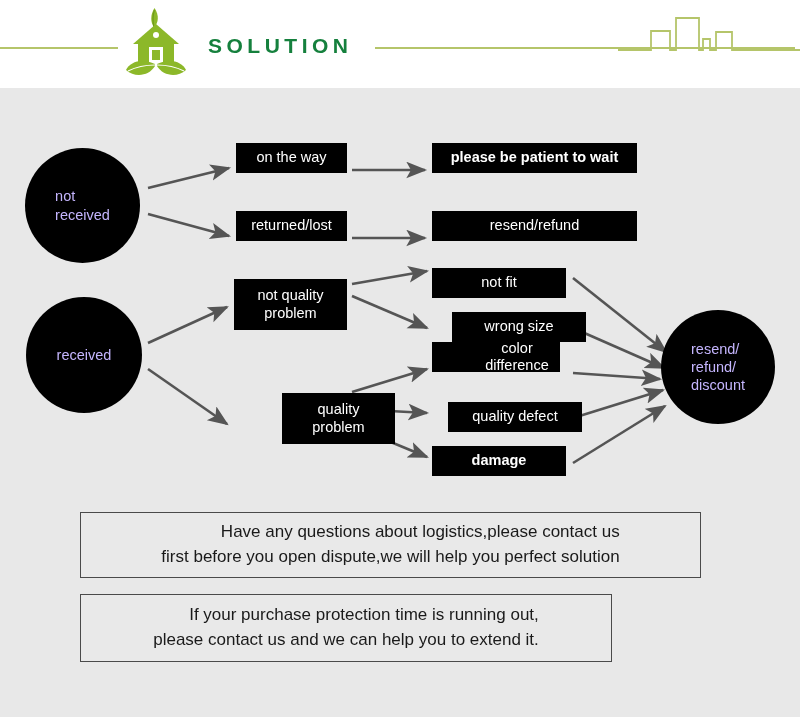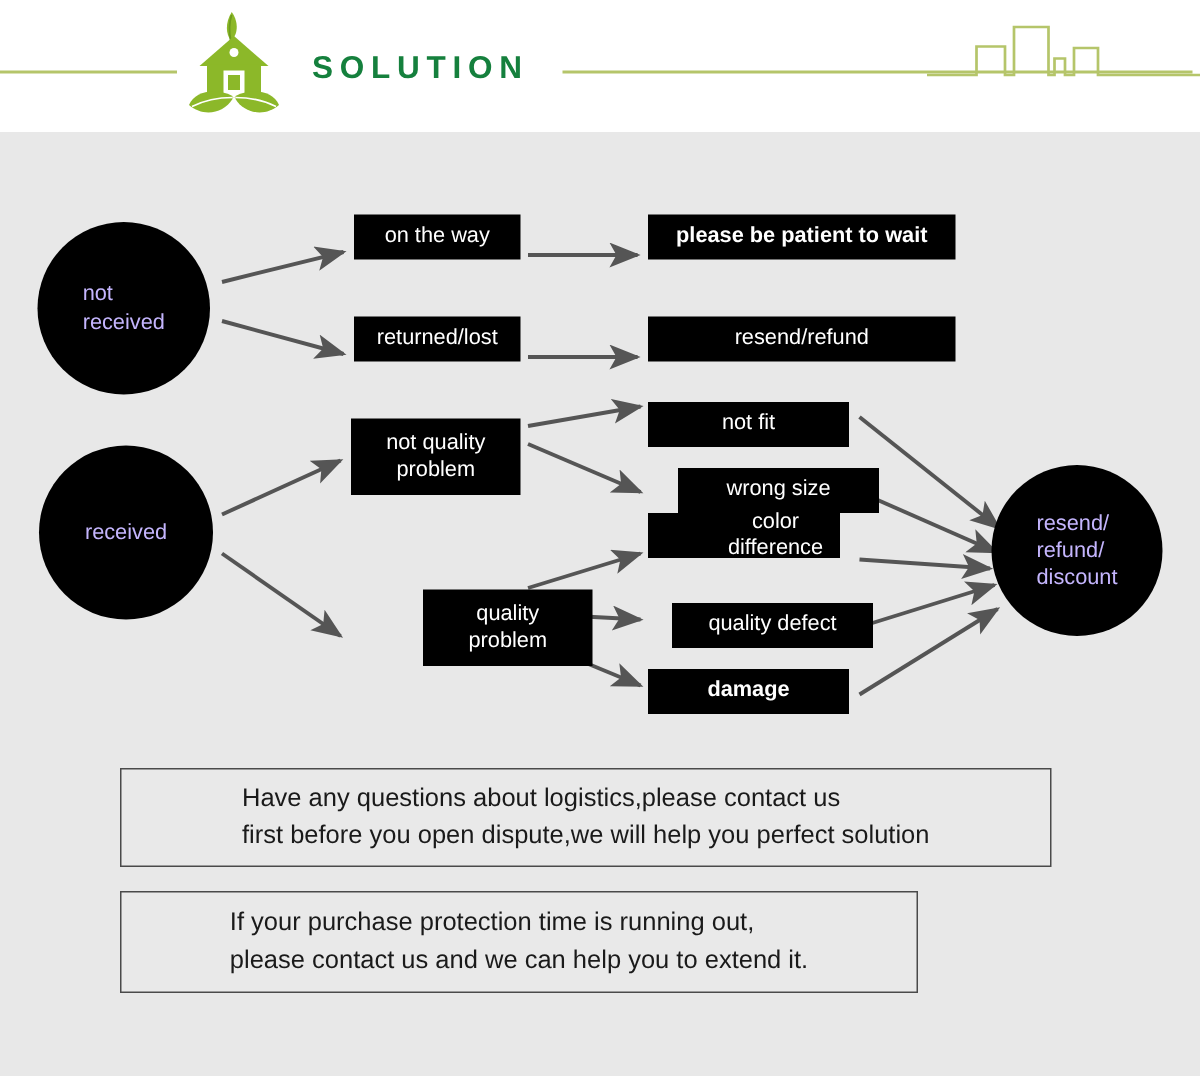--- a/index.html
+++ b/index.html
@@ -105,21 +105,21 @@
 
   
   .note {
     position: absolute;
     background: #e9e9e9;
     border: 1.6px solid #4a4a4a;
     box-sizing: border-box;
     display: flex;
     align-items: center;
     justify-content: center;
-    text-align: left;
+    text-align: right;
     color: #1a1a1a;
     font-size: 17px;
     line-height: 1.45;
     white-space: pre-line;
   }
 </style>
 </head>
 <body>
 
 <div id="page">

